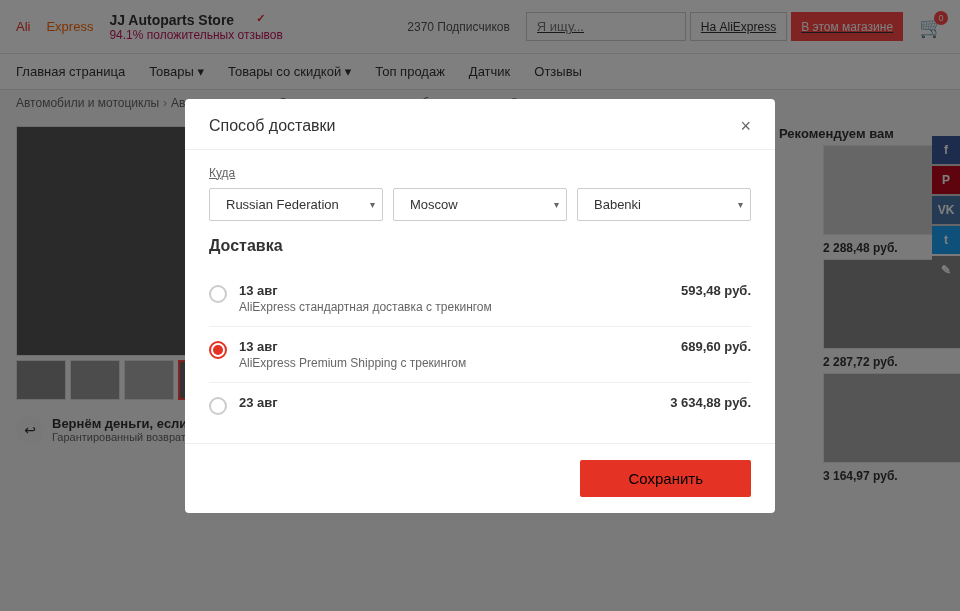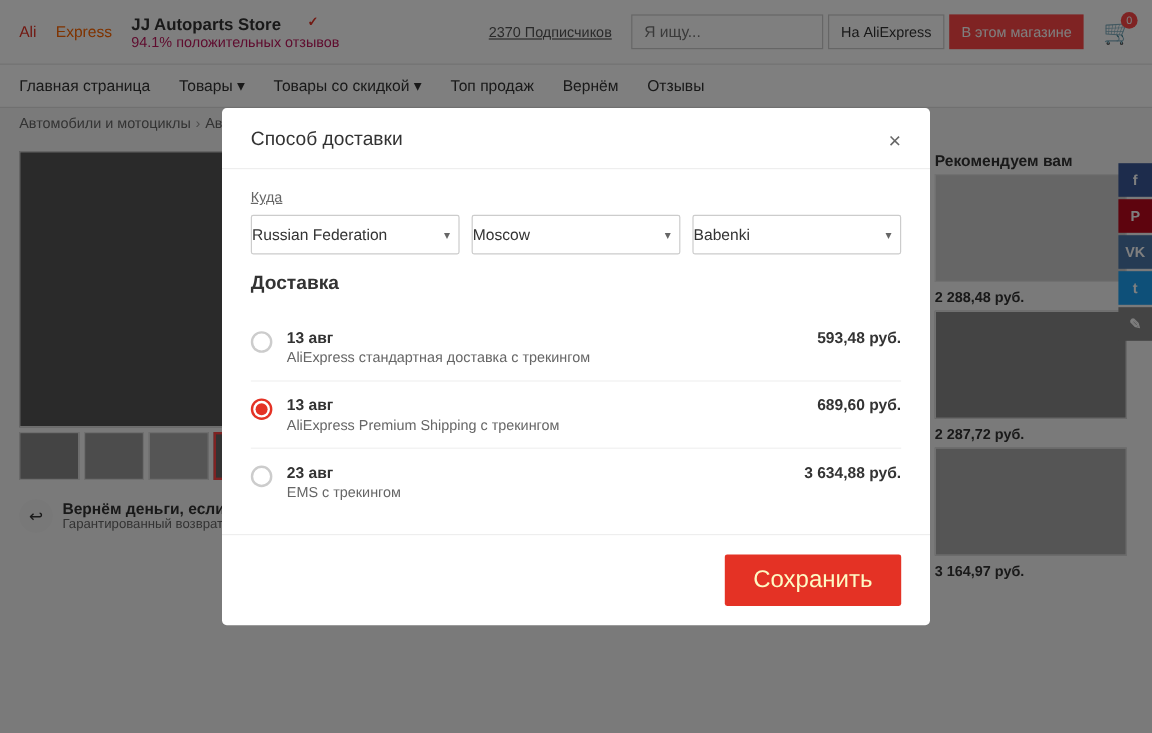--- a/index.html
+++ b/index.html
@@ -7,22 +7,22 @@
 
     
     .header { background: #fff; border-bottom: 1px solid #e0e0e0; padding: 0 16px; display: flex; align-items: center; height: 54px; gap: 16px; }
     .logo { display: flex; align-items: center; gap: 16px; }
     .logo-ali { color: #e43225; }
     .logo-express { color: #f60; }
     .store-info { flex: 1; }
     .store-name { font-size: 14px; font-weight: bold; display: flex; align-items: flex-start; gap: 22px; }
     .store-rating { font-size: 12px; color: #be185d; }
     .subscribe-btn { background: #ff4747; color: #fff; border: none; padding: 6px 14px; border-radius: 2px; font-size: 12px; cursor: pointer; }
-    .subscribers { font-size: 12px; color: #555; margin-left: 8px; text-decoration: underline; }
-    .search-area { display: flex; gap: 4px; }
+    .subscribers { font-size: 12px; color: #555; margin-left: 8px; }
+    .search-area { display: flex; gap: 4px; text-decoration: underline; }
     .search-input { border: 1px solid #ccc; padding: 6px 10px; width: 160px; font-size: 13px; }
     .search-btn-ali { background: #fff; border: 1px solid #ccc; padding: 6px 10px; font-size: 12px; cursor: pointer; color: #333; }
     .search-btn-store { background: #ff4747; color: #fff; border: none; padding: 6px 10px; font-size: 12px; cursor: pointer; }
     .cart-icon { position: relative; font-size: 20px; cursor: pointer; }
     .cart-badge { position: absolute; top: -4px; right: -4px; background: #ff4747; color: #fff; font-size: 9px; border-radius: 50%; width: 14px; height: 14px; display: flex; align-items: center; justify-content: center; }
 
     
     .nav { background: #fff; border-bottom: 1px solid #e0e0e0; padding: 0 16px; height: 36px; display: flex; align-items: center; gap: 24px; }
     .nav-item { font-size: 13px; color: #333; cursor: pointer; display: flex; align-items: center; gap: 2px; }
 
@@ -48,21 +48,21 @@
     
     .footer-info { display: flex; gap: 16px; margin-top: 8px; }
     .footer-info-item { display: flex; align-items: flex-start; gap: 8px; font-size: 12px; }
     .footer-icon { width: 28px; height: 28px; background: #f0f0f0; border-radius: 50%; display: flex; align-items: center; justify-content: center; font-size: 14px; }
     .footer-info-text .title { font-size: 13px; font-weight: bold; }
     .footer-info-text .sub { color: #666; font-size: 11px; }
 
     
     .sidebar { width: 165px; display: flex; flex-direction: column; gap: 4px; }
     .sidebar-title { font-size: 13px; font-weight: bold; color: #333; }
-    .sidebar-product { display: flex; flex-direction: column; gap: 6px; cursor: pointer; }
+    .sidebar-product { display: flex; flex-direction: column; gap: 6px; cursor: pointer; margin-left: 44px; }
     .sidebar-img { width: 160px; height: 90px; background: #ddd; border: 1px solid #e0e0e0; }
     .sidebar-price { font-size: 12px; font-weight: bold; color: #333; }
 
     
     .social-bar { position: absolute; right: 0; top: 20px; display: flex; flex-direction: column; gap: 2px; }
     .social-btn { width: 28px; height: 28px; display: flex; align-items: center; justify-content: center; color: #fff; font-size: 12px; font-weight: bold; cursor: pointer; }
     .social-fb { background: #3b5998; }
     .social-pin { background: #bd081c; }
     .social-vk { background: #4a76a8; }
     .social-tw { background: #1da1f2; }
@@ -72,33 +72,33 @@
 
     
     .modal { background: #fff; border-radius: 4px; width: 590px; padding: 0; position: relative; }
     .modal-header { padding: 18px 24px 14px; border-bottom: 1px solid #eee; display: flex; align-items: center; justify-content: space-between; }
     .modal-title { font-size: 16px; font-weight: normal; color: #333; }
     .modal-close { font-size: 18px; color: #666; cursor: pointer; background: none; border: none; line-height: 1; }
     .modal-body { padding: 16px 24px; }
     .modal-label { font-size: 12px; color: #666; margin-bottom: 8px; text-decoration: underline; }
     .select-row { display: flex; gap: 10px; margin-bottom: 16px; }
     .select-wrap { position: relative; flex: 1; }
-    .select-wrap select { width: 100%; padding: 8px 28px 8px 0; border: 1px solid #ccc; border-radius: 2px; font-size: 13px; appearance: none; cursor: pointer; background: #fff; color: #333; }
+    .select-wrap select { width: 100%; padding: 8px 28px 8px 16px; border: 1px solid #ccc; border-radius: 2px; font-size: 13px; appearance: none; cursor: pointer; background: #fff; color: #333; }
     .select-arrow { position: absolute; right: 8px; top: 50%; transform: translateY(-50%); pointer-events: none; font-size: 10px; color: #666; }
     .delivery-section-title { font-size: 16px; font-weight: bold; color: #333; margin-bottom: 16px; }
     .delivery-option { display: flex; align-items: flex-start; padding: 12px 0; border-bottom: 1px solid #f0f0f0; gap: 12px; }
     .radio-circle { width: 18px; height: 18px; border-radius: 50%; border: 2px solid #ccc; flex-shrink: 0; margin-top: 2px; display: flex; align-items: center; justify-content: center; cursor: pointer; }
     .radio-circle.selected { border-color: #e43225; }
     .radio-inner { width: 10px; height: 10px; border-radius: 50%; background: #e43225; }
     .delivery-info { flex: 1; }
     .delivery-date { font-size: 13px; font-weight: bold; color: #333; }
     .delivery-name { font-size: 12px; color: #666; margin-top: 2px; }
     .delivery-price { font-size: 13px; font-weight: bold; color: #333; margin-left: auto; white-space: nowrap; }
     .modal-footer { padding: 16px 24px; display: flex; justify-content: flex-end; border-top: 1px solid #eee; }
-    .save-btn { background: #e43225; color: #fef9c3; border: none; padding: 10px 24px; font-size: 20px; border-radius: 2px; cursor: pointer; }
+    .save-btn { background: #e43225; color: #000000; border: none; padding: 10px 48px; font-size: 15px; border-radius: 2px; cursor: pointer; }
   </style>
 </head>
 <body>
 
 <div class="overlay">
   <div class="modal">
     <div class="modal-header">
       <span class="modal-title">Способ доставки</span>
       <button class="modal-close">×</button>
     </div>
@@ -151,21 +151,20 @@
           <div class="delivery-date">13 авг</div>
           <div class="delivery-name">AliExpress Premium Shipping с трекингом</div>
         </div>
         <div class="delivery-price">689,60 руб.</div>
       </div>
 
       <div class="delivery-option" style="border-bottom:none;">
         <div class="radio-circle"></div>
         <div class="delivery-info">
           <div class="delivery-date">23 авг</div>
-          <div class="delivery-name">EMS с трекингом</div>
         </div>
         <div class="delivery-price">3 634,88 руб.</div>
       </div>
     </div>
     <div class="modal-footer">
       <button class="save-btn">Сохранить</button>
     </div>
   </div>
 </div>
 
@@ -193,21 +192,21 @@
     🛒
     <span class="cart-badge">0</span>
   </div>
 </div>
 
 <div class="nav">
   <span class="nav-item">Главная страница</span>
   <span class="nav-item">Товары ▾</span>
   <span class="nav-item">Товары со скидкой ▾</span>
   <span class="nav-item">Топ продаж</span>
-  <span class="nav-item">Вернём</span>
+  <span class="nav-item">Датчик</span>
   <span class="nav-item">Отзывы</span>
 </div>
 
 <div class="breadcrumb">
   <span class="breadcrumb-item">Автомобили и мотоциклы</span>
   <span class="breadcrumb-sep">›</span>
   <span class="breadcrumb-item">Автоэлектроника</span>
   <span class="breadcrumb-sep">›</span>
   <span class="breadcrumb-item">Системы сигнализации и безопасности</span>
   <span class="breadcrumb-sep">›</span>

